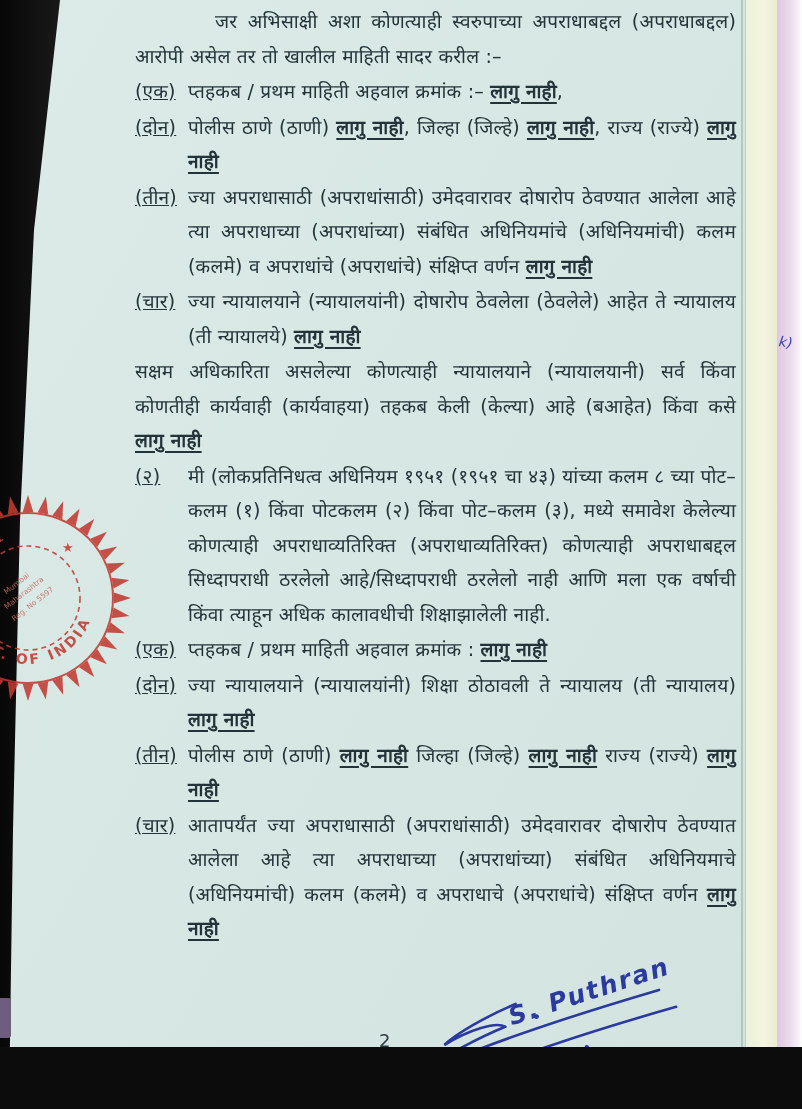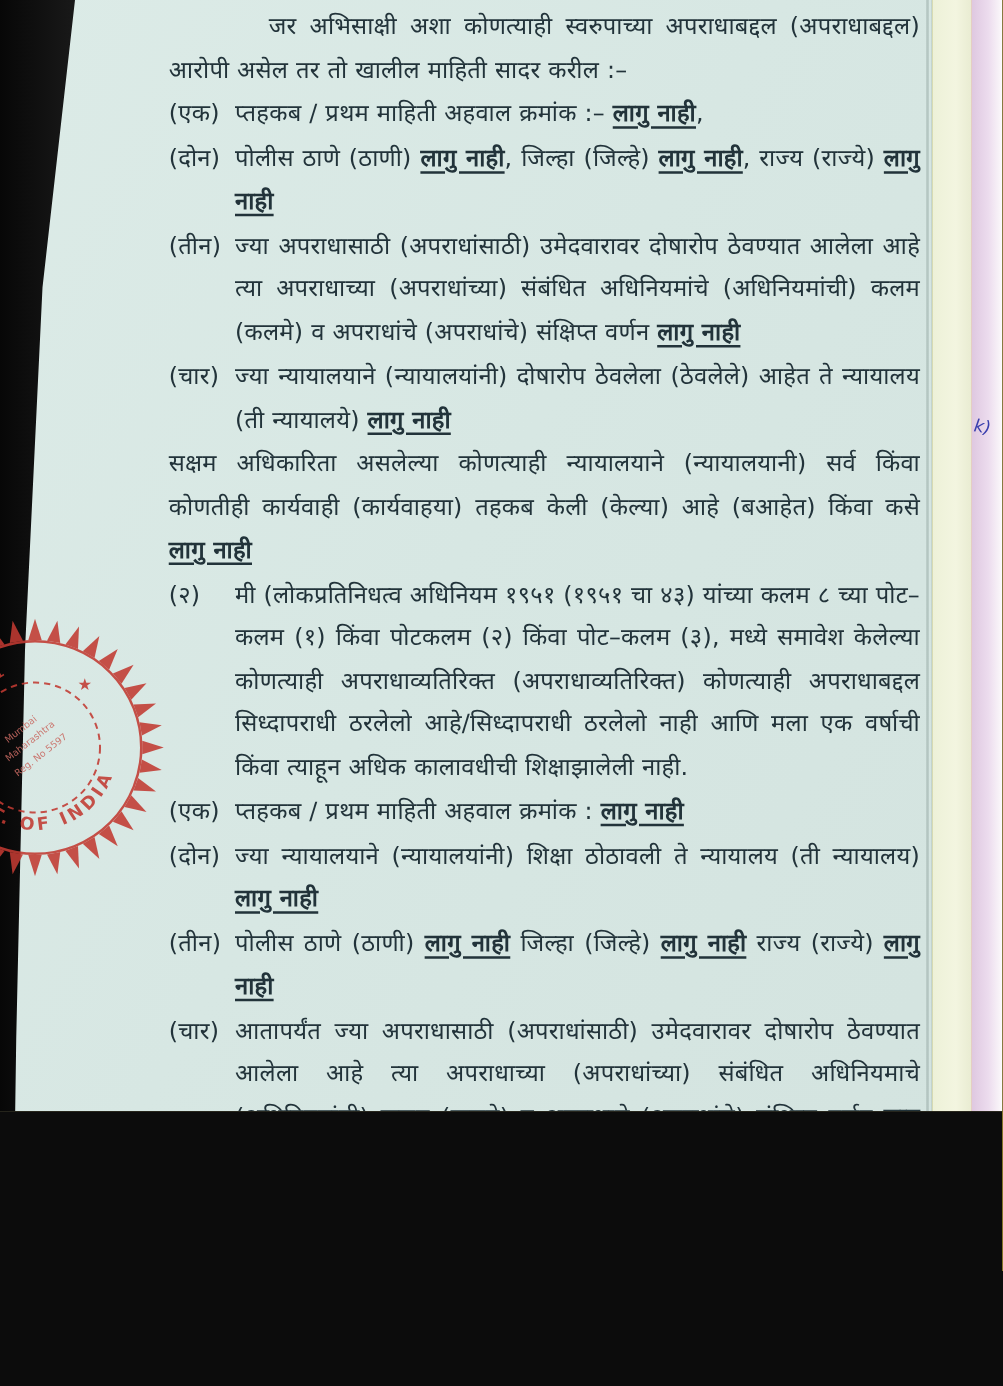--- a/index.html
+++ b/index.html
@@ -1,18 +1,18 @@
 <!DOCTYPE html>
 <html><head>
 <meta charset="utf-8">
 <style>
   html,body{margin:0;padding:0;background:#0c0c0c;}
   .scan{
-    position:relative; width:802px; height:889px; overflow:hidden;
-    background:#fde047;
+    position:relative; width:802px; height:1047px; overflow:hidden;
+    background:#0ea5e9;
     font-family:"DejaVu Sans", sans-serif;
   }
   
   .page{
     position:absolute; left:0; top:0; width:746px; height:1109px;
     background:linear-gradient(120deg,#dcebe7 0%,#d7e7e3 45%,#d3e3df 100%);
   }
   .page-edge-line{
     position:absolute; top:0; left:741px; width:2px; height:1109px;
     background:rgba(120,140,135,.35);
@@ -40,21 +40,21 @@
     position:absolute; left:0; top:998px; width:11px; height:40px;
     background:#6f5d80; border-radius:0 3px 3px 0;
   }
   
   .doc{
     position:absolute; left:135px; top:4px; width:601px;
     color:#22333a; font-size:19px; line-height:34.5px;
     letter-spacing:.2px;
   }
   .block{display:flex; margin:0 0 1px 0;}
-  .block .label{flex:0 0 53px;}
+  .block .label{flex:0 0 53px;text-decoration:underline;}
   .block .text{flex:1 1 auto; text-align:justify;}
   .block.noLabel .text{text-indent:80px;}
   .na{font-weight:bold; text-decoration:underline; text-underline-offset:4px; text-decoration-thickness:1.6px;}
   
   .stamp{
     position:absolute; left:-84px; top:486px; width:224px; height:224px;
     opacity:.88; z-index:5;
   }
   
   .signature{

